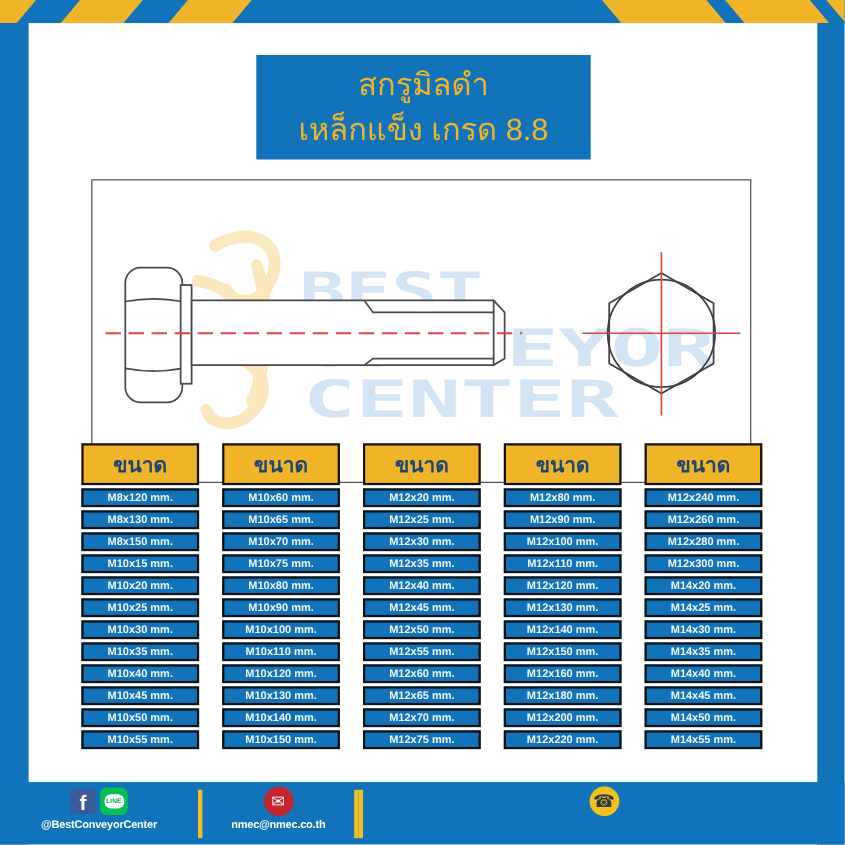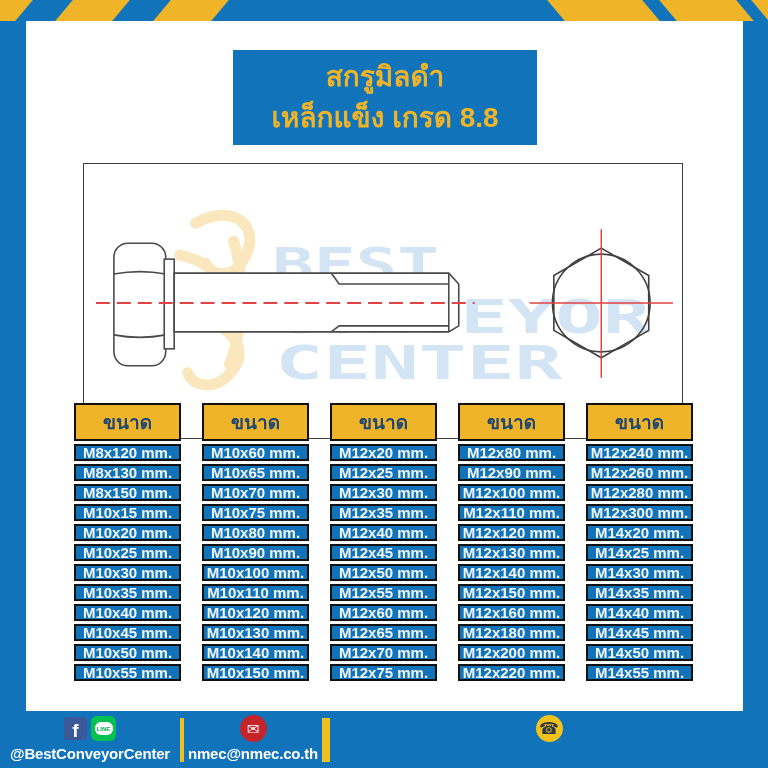--- a/index.html
+++ b/index.html
@@ -17,21 +17,21 @@
   .s1{left:-22px;width:46px;}
   .s2{left:64px;width:57px;}
   .s3{left:162px;width:58px;}
   .s4{left:556px;width:95px;}
   .s5{left:668px;width:77px;}
   .s6{left:760px;width:46px;}
   
   .title-box{
     position:absolute;left:233px;top:50px;width:304px;height:95px;background:#1173b9;
     display:flex;flex-direction:column;align-items:center;justify-content:center;
-    color:#f0b428;font-weight:bold;text-align:center;line-height:1.45;z-index:2;
+    color:#f0b428;font-weight:normal;text-align:center;line-height:1.45;z-index:2;
   }
   .title-line1{font-size:28px;}
   .title-line2{font-size:28px;}
   
   .drawing-box{
     position:absolute;left:83px;top:163px;width:600px;height:276px;background:#ffffff;
     border:1.5px solid #3c3c3c;box-sizing:border-box;z-index:2;text-decoration:underline;
   }
   .drawing-box svg{display:block;width:100%;height:100%;}
   
@@ -39,31 +39,31 @@
     position:absolute;left:74px;top:403px;width:620px;display:flex;gap:21px;z-index:2;
   }
   .size-table{width:107px;flex:0 0 107px;}
   .tbl-header{
     box-sizing:border-box;height:38px;background:#f0b428;border:2px solid #111;
     color:#1b4675;font-size:19px;font-weight:bold;
     display:flex;align-items:center;justify-content:center;
   }
   .tbl-row{
     box-sizing:border-box;height:17px;margin-top:3px;background:#1173b9;border:2px solid #111;
-    color:#f2f7fc;font-size:15px;font-weight:bold;
+    color:#f2f7fc;font-size:10px;font-weight:bold;
     display:flex;align-items:center;justify-content:center;white-space:nowrap;
   }
   
   .footer{
     position:absolute;left:0;bottom:0;width:768px;height:57px;background:#1173b9;
     display:flex;align-items:stretch;z-index:3;color:#fff;
   }
   .f-seg{display:flex;flex-direction:column;align-items:center;justify-content:flex-start;padding-top:3px;}
   .f-seg .icons{display:flex;align-items:center;gap:4px;height:29px;}
-  .f-label{font-size:15px;font-weight:bold;white-space:nowrap;margin-top:2px;letter-spacing:-0.2px;}
+  .f-label{font-size:10px;font-weight:bold;white-space:nowrap;margin-top:2px;letter-spacing:-0.2px;}
   .f-div{width:4px;background:#f0c020;align-self:center;height:44px;flex:0 0 4px;}
   .seg1{flex:0 0 180px;}
   .seg2{flex:0 0 138px;}
   .seg3{flex:0 0 240px;}
   .seg4{flex:1 1 auto;}
   .icon-fb{width:23px;height:23px;background:#3b5998;border-radius:3px;color:#fff;
     font-weight:bold;font-size:19px;display:flex;align-items:flex-end;justify-content:center;line-height:0.95;}
   .icon-line{width:25px;height:25px;background:#06c152;border-radius:6px;display:flex;align-items:center;justify-content:center;}
   .icon-line .bubble{width:18px;height:13px;background:#fff;border-radius:6px;color:#06b14c;
     font-size:6px;font-weight:bold;display:flex;align-items:center;justify-content:center;letter-spacing:0;}

